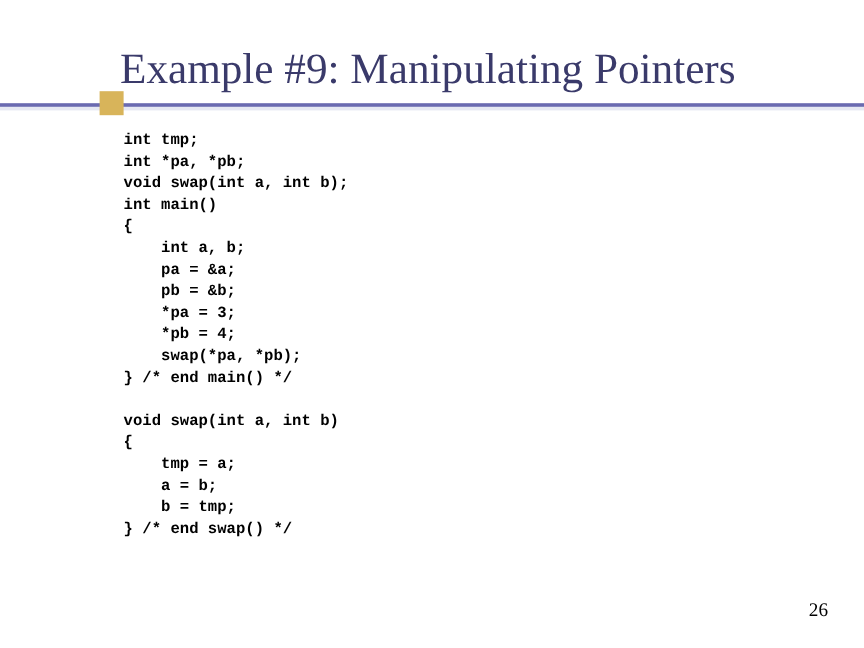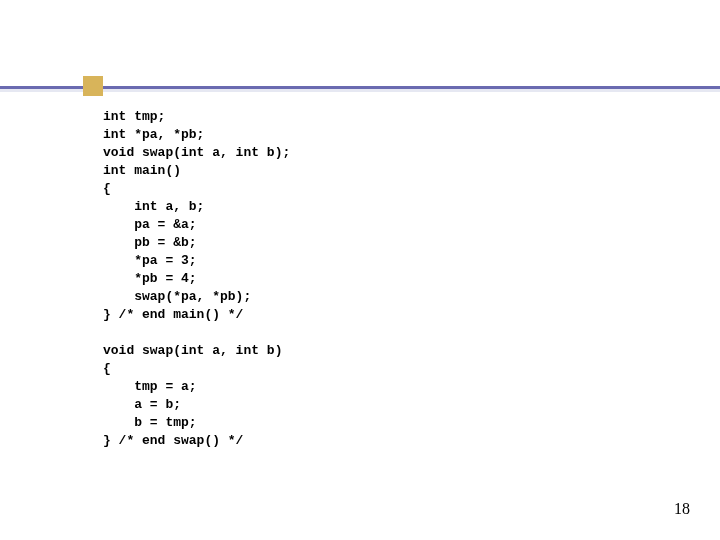--- a/index.html
+++ b/index.html
@@ -16,20 +16,21 @@
   .code{position:absolute;left:103px;top:108px;
     font-family:"Courier New",Courier,monospace;font-weight:bold;
     font-size:13px;line-height:18px;white-space:pre;color:#000;}
   .pagenum{position:absolute;right:30px;bottom:22px;font-size:16px;
     font-family:"Times New Roman",serif;color:#000;}
 </style>
 </head>
 <body>
 
 <div class="slide">
+  <div class="title">Example #9: Manipulating Pointers</div>
   <div class="under-shadow"></div>
   <div class="underline"></div>
   <div class="gold-sq"></div>
   <div class="code">int tmp;
 int *pa, *pb;
 void swap(int a, int b);
 int main()
 {
     int a, b;
     pa = &amp;a;
@@ -38,14 +39,14 @@
     *pb = 4;
     swap(*pa, *pb);
 } /* end main() */
 
 void swap(int a, int b)
 {
     tmp = a;
     a = b;
     b = tmp;
 } /* end swap() */</div>
-  <div class="pagenum">18</div>
+  <div class="pagenum">26</div>
 </div>
 
 </body></html>

